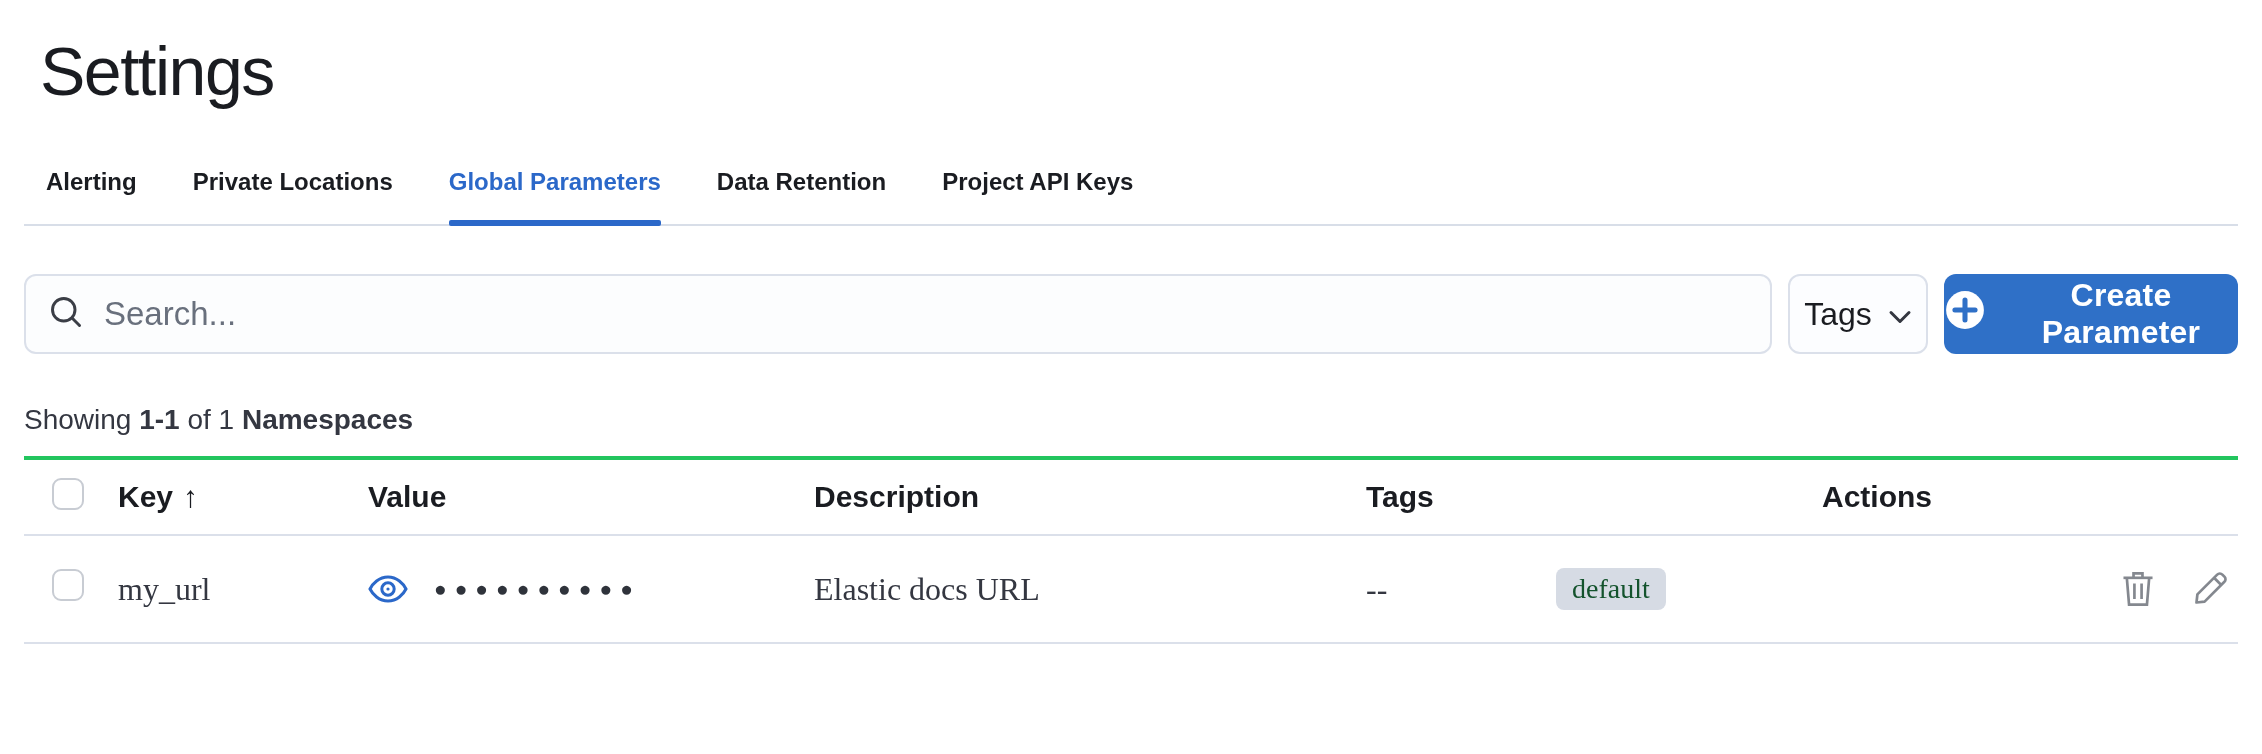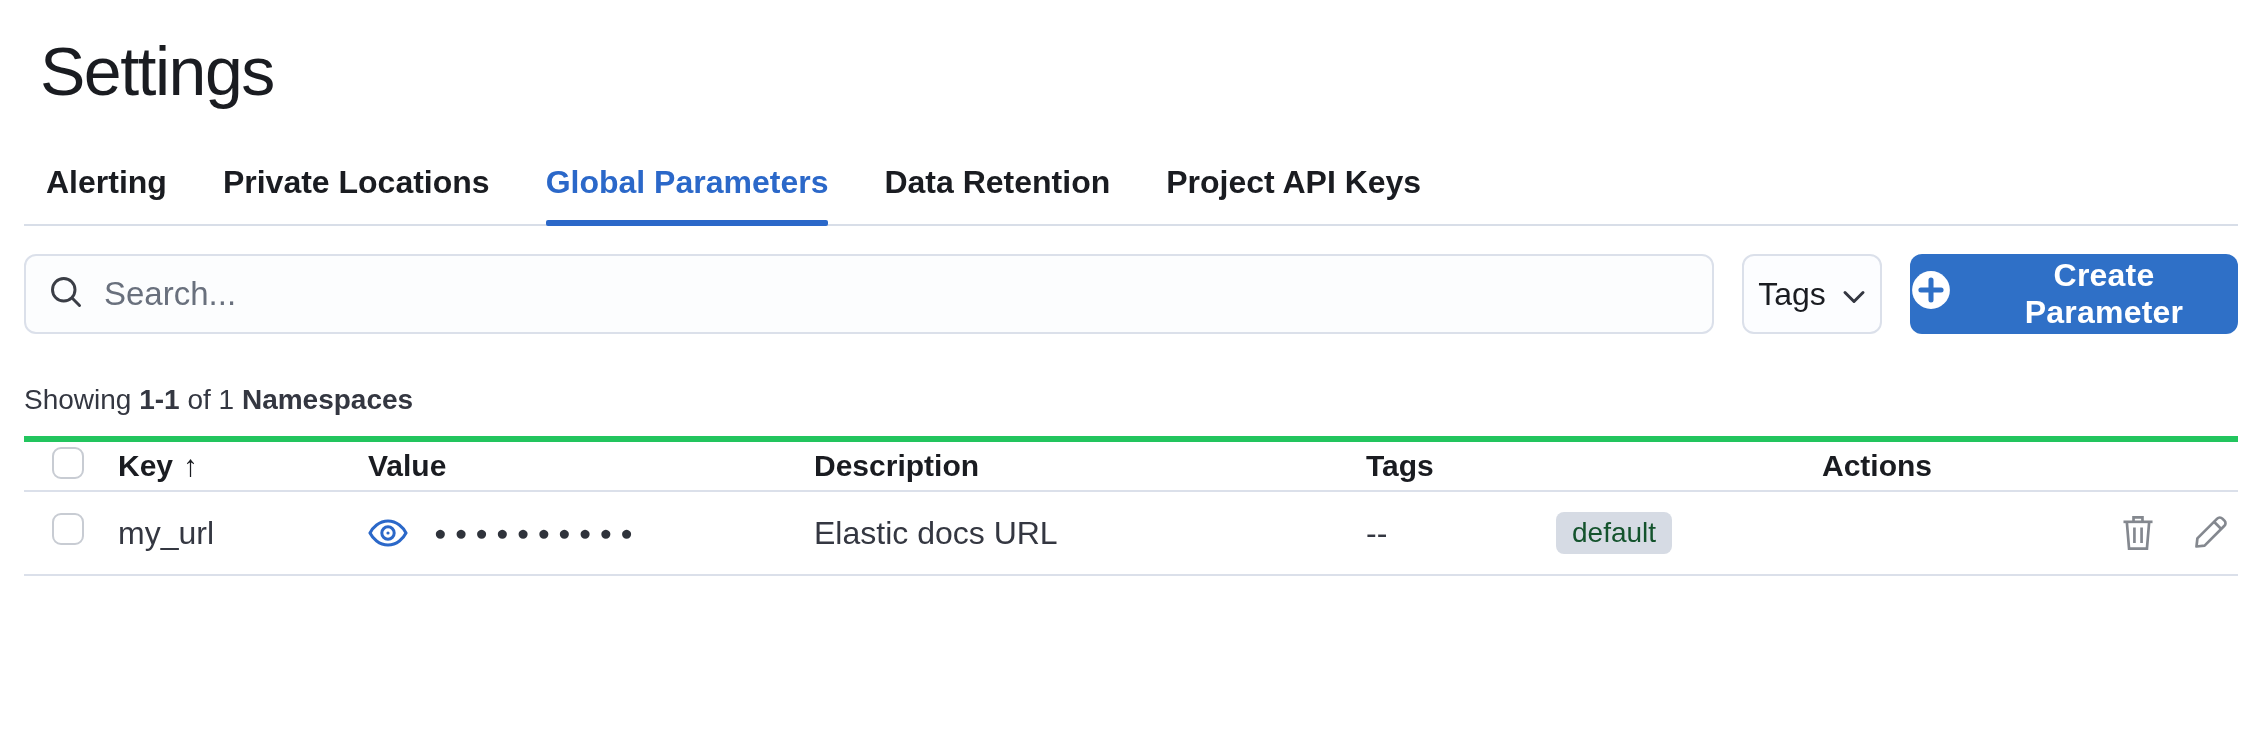--- a/index.html
+++ b/index.html
@@ -20,79 +20,79 @@
 
   
   .tabs {
     margin-top: 52px;
     display: flex; gap: 56px;
     padding-left: 22px;
     border-bottom: 2px solid #d8dee8;
   }
   .tab {
     position: relative;
-    font-size: 32px; font-weight: bold; color: #1a1c21;
+    font-size: 24px; font-weight: bold; color: #1a1c21;
     line-height: 40px; padding: 2px 0 22px 0;
     cursor: pointer; white-space: nowrap;
   }
   .tab.active { color: #2b68c9; }
   .tab.active::after {
     content: ""; position: absolute; left: 0; right: 0; bottom: -2px;
     height: 6px; background: #2b68c9; border-radius: 2px;
   }
 
   
   .description {
     margin-top: 42px;
     font-size: 33px; line-height: 52px; color: #32353c;
     max-width: 2214px;
   }
   .description a { color: #2b68c9; text-decoration: none; cursor: pointer; }
   .ext-icon { display: inline-block; vertical-align: -2px; margin-left: 10px; }
 
   
-  .toolbar { margin-top: 28px; display: flex; gap: 28px; height: 80px; justify-content: flex-end; }
+  .toolbar { margin-top: 48px; display: flex; gap: 16px; height: 80px; justify-content: flex-end; }
   .search-box {
     flex: 1; display: flex; align-items: center; gap: 20px;
     padding: 0 22px;
     background: #fcfdfe; border: 2px solid #dbe0ea; border-radius: 12px;
   }
   .search-box input {
     flex: 1; border: none; outline: none; background: transparent;
     font-family: "Liberation Sans", sans-serif;
     font-size: 33px; color: #343741;
   }
   .search-box input::placeholder { color: #69707d; }
   .tags-btn {
     width: 140px; display: flex; align-items: center; justify-content: center; gap: 16px;
     background: #fcfdff; border: 2px solid #dbe0ea; border-radius: 12px;
     font-family: "Liberation Sans", sans-serif;
     font-size: 32px; color: #1a1c21; cursor: pointer;
   }
   .create-btn {
-    width: 328px; display: flex; align-items: center; justify-content: center; gap: 18px;
+    width: 294px; display: flex; align-items: center; justify-content: center; gap: 18px;
     background: #2f70c7; border: none; border-radius: 12px;
     font-family: "Liberation Sans", sans-serif;
     font-size: 32px; font-weight: bold; letter-spacing: 0.2px; color: #ffffff; cursor: pointer;
   }
 
   
   .count-line { margin-top: 50px; font-size: 28px; color: #343741; }
   .count-line .b { font-weight: bold; }
 
   
   .table { margin-top: 20px; }
   .t-row {
     display: grid;
     grid-template-columns: 80px 250px 446px 552px 190px 400px 1fr;
     align-items: center;
     border-bottom: 2px solid #dbe0ea;
   }
-  .t-head { border-top: 6px solid #22c55e; height: 56px; }
-  .t-body { height: 84px; }
+  .t-head { border-top: 4px solid #22c55e; height: 80px; }
+  .t-body { height: 108px; font-family: Liberation Serif, serif; }
   .cell { padding: 0 14px; font-size: 32px; color: #343741; }
   .t-head .cell { font-size: 30px; font-weight: bold; color: #1a1c21; }
   .cell.actions { display: flex; justify-content: flex-end; align-items: center; gap: 36px; padding-right: 10px; }
   .cell.value { display: flex; align-items: center; gap: 26px; }
   .checkbox {
     width: 32px; height: 32px; margin-left: 14px;
     border: 2px solid #c8ccd3; border-radius: 9px; background: #ffffff;
     cursor: pointer; display: inline-block;
   }
   .sort-arrow { font-weight: normal; font-size: 30px; margin-left: 10px; color: #1a1c21; }

